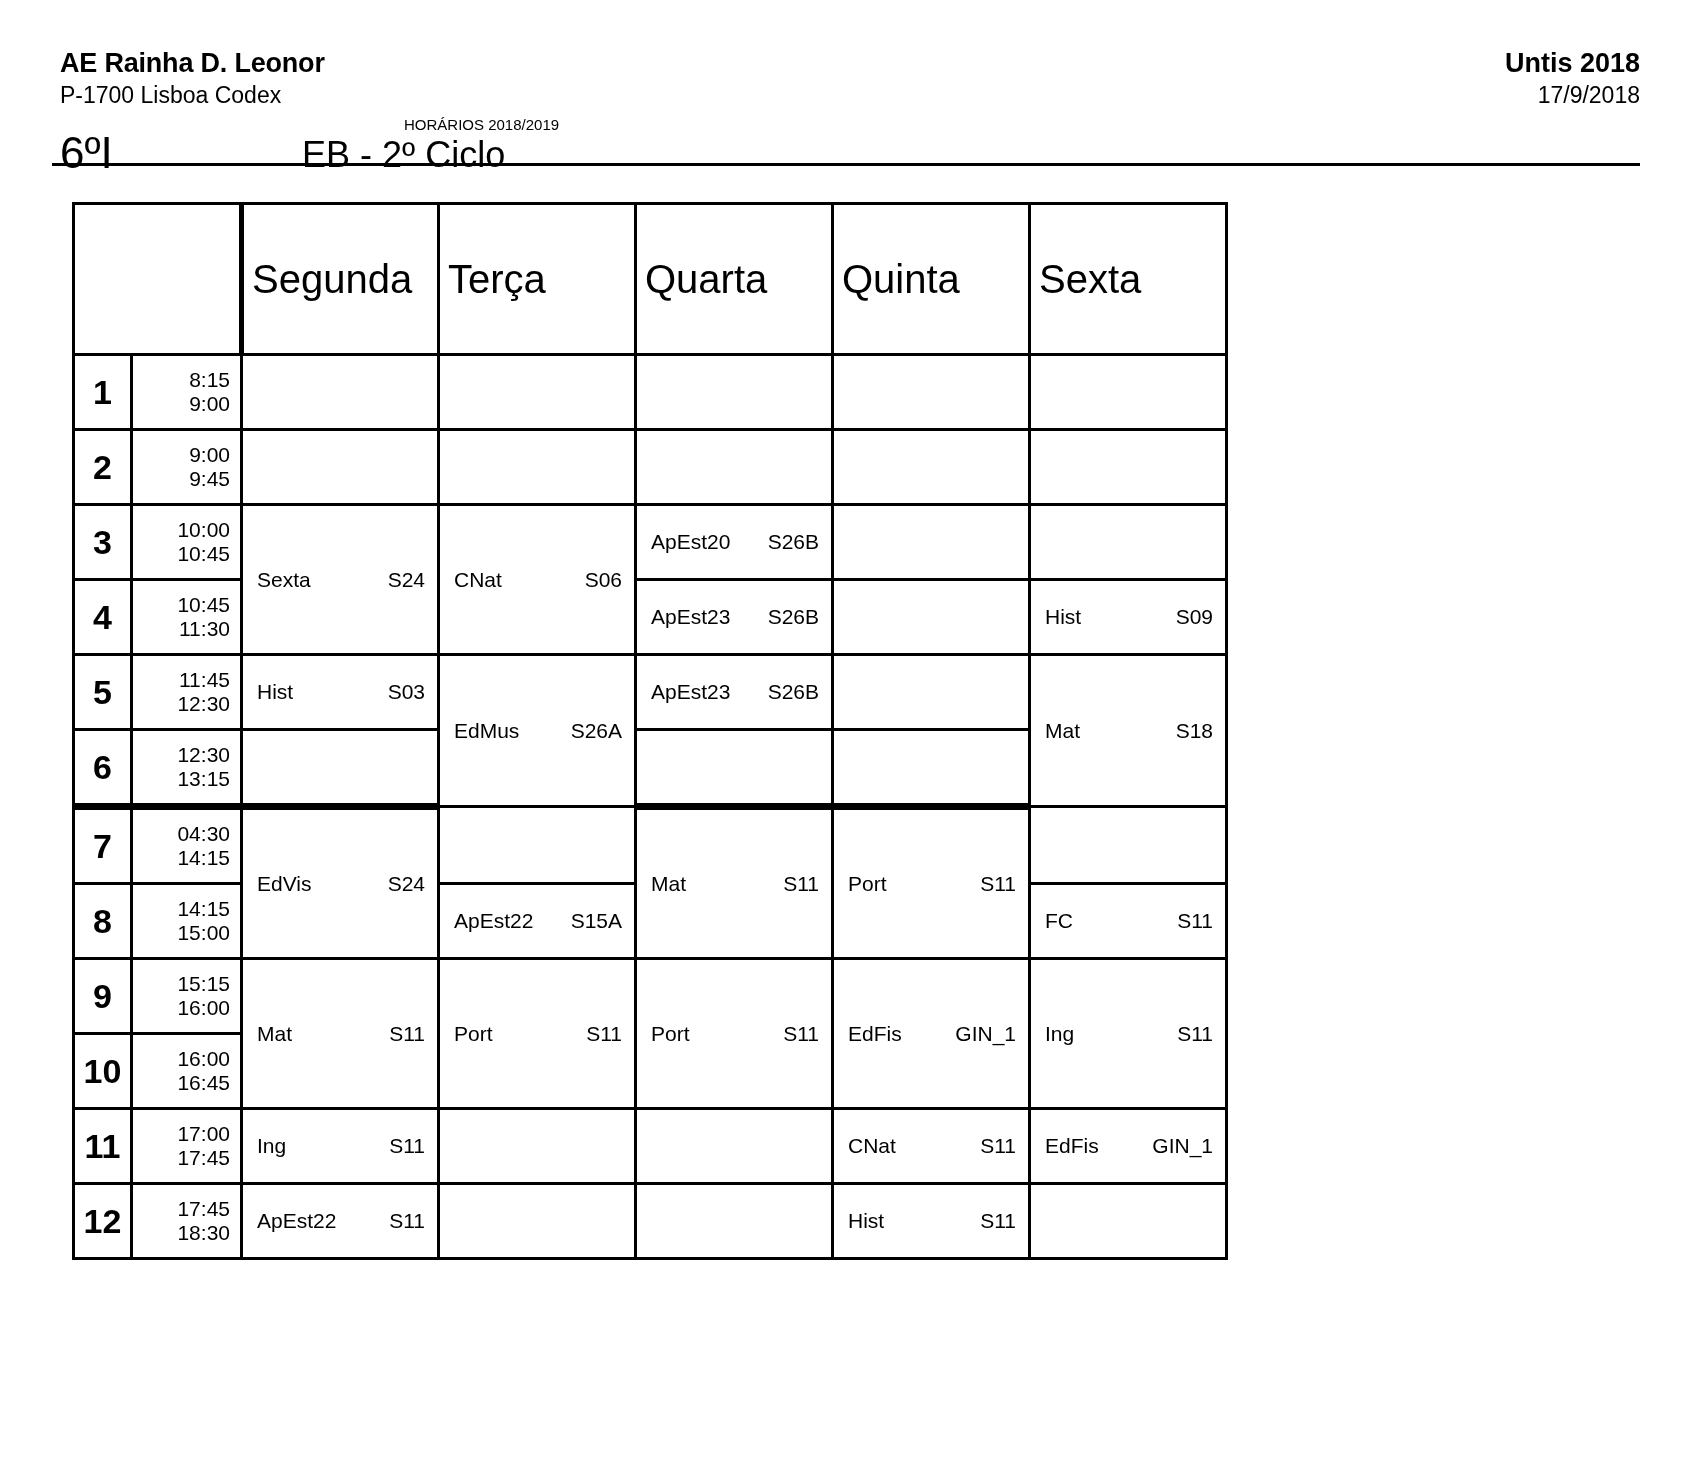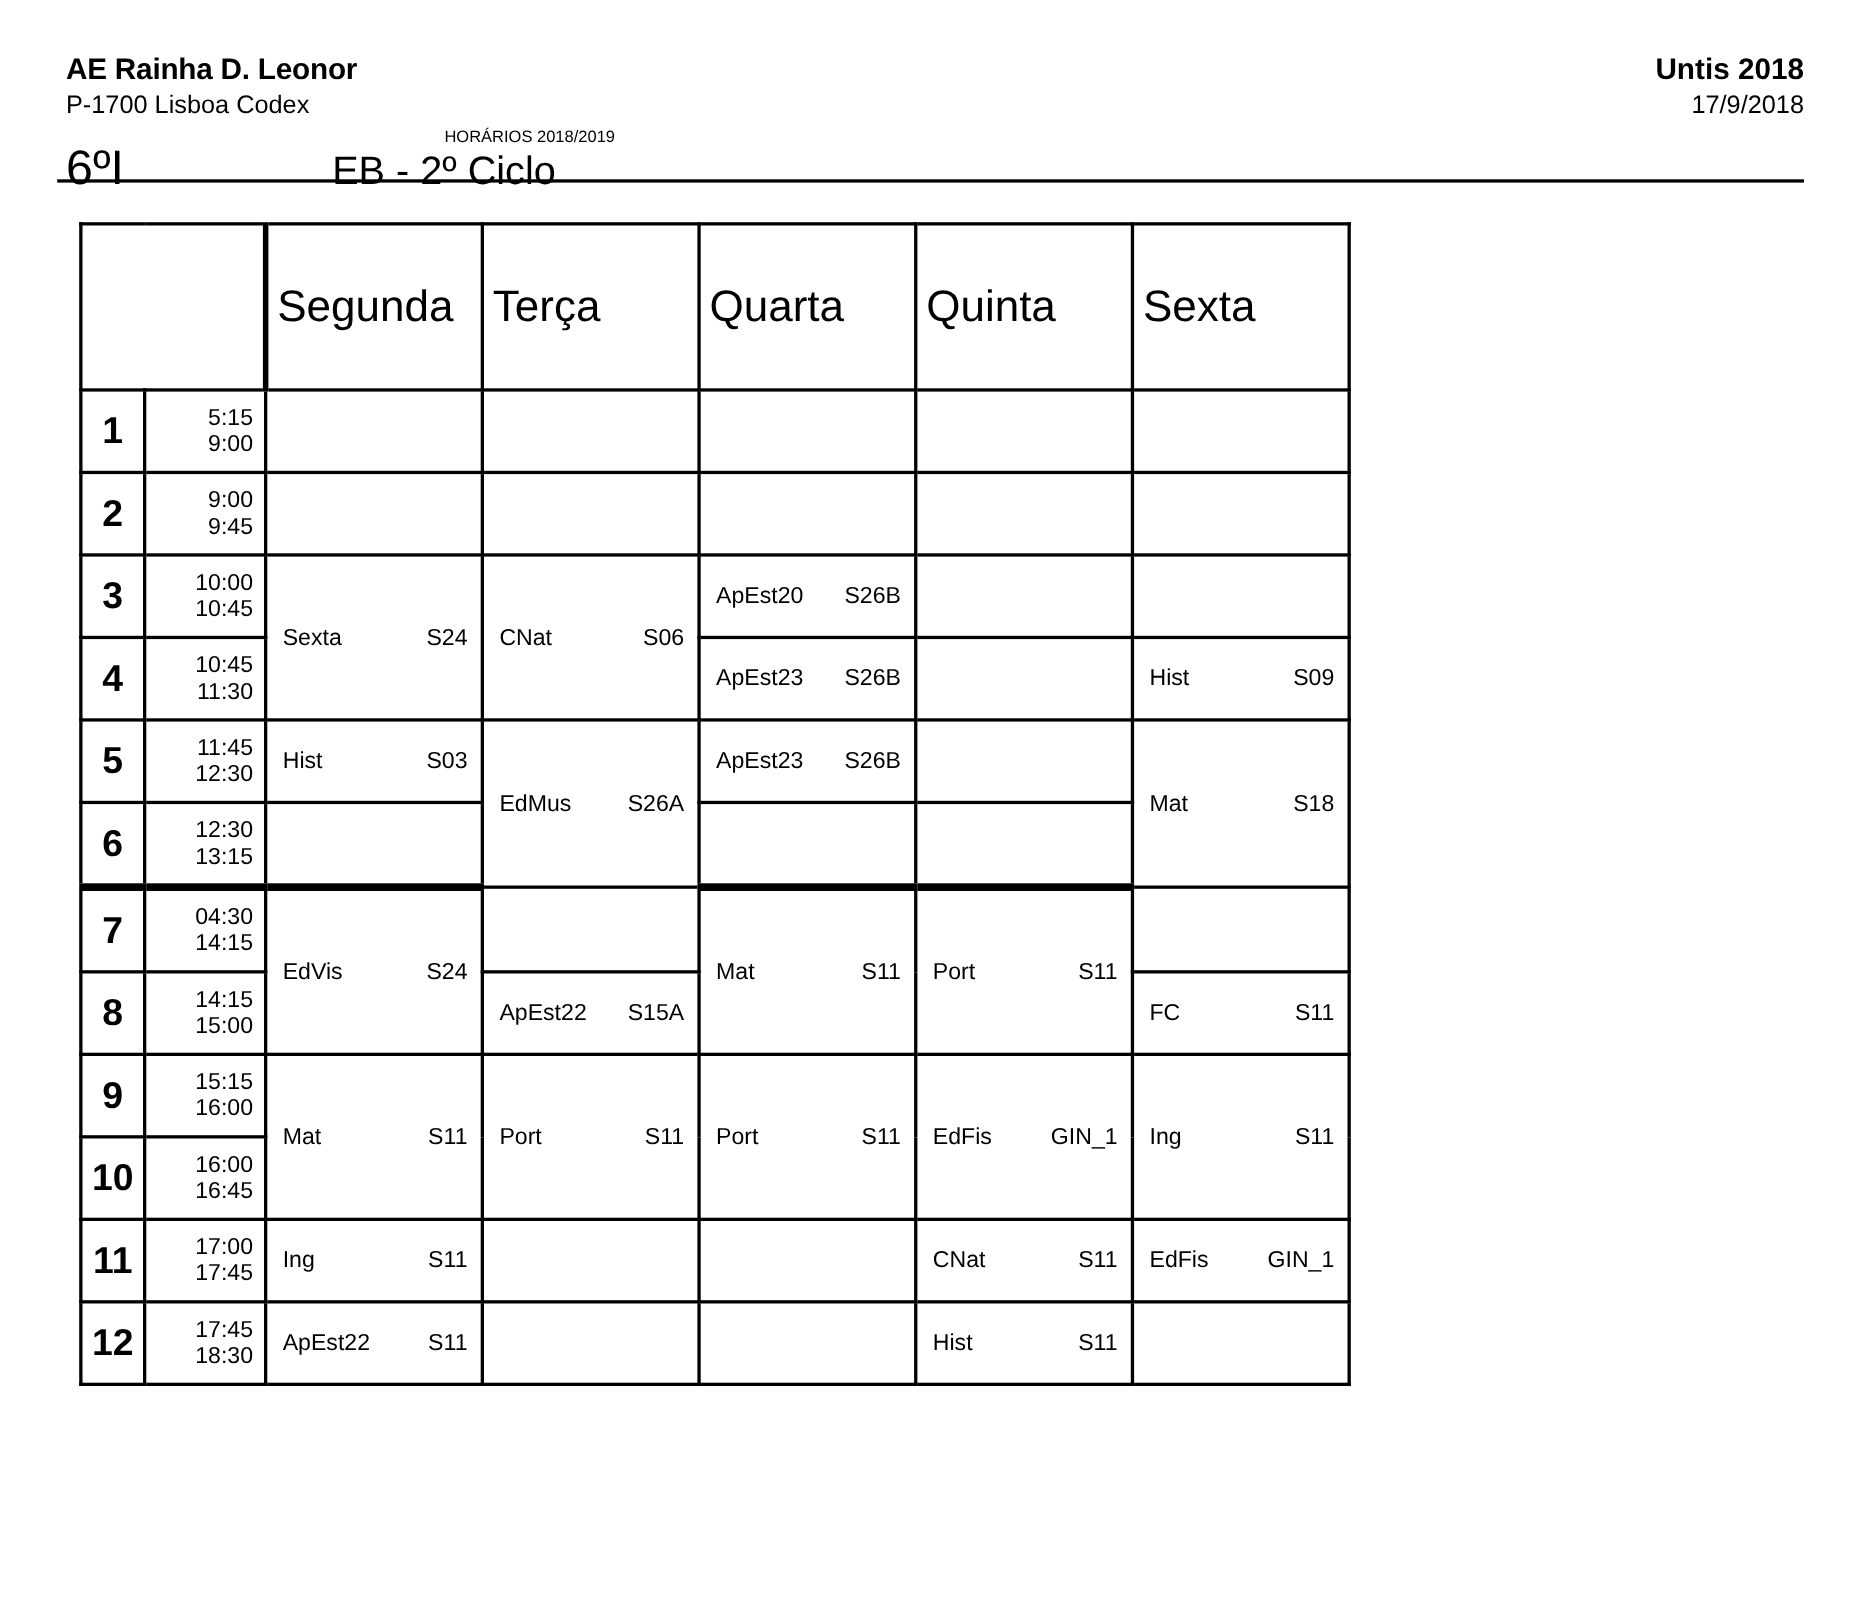--- a/index.html
+++ b/index.html
@@ -208,21 +208,21 @@
         <td>
               <div class="day-label">Sexta</div>
             </td>
       </tr>
 
       <tr class="per-row">
         <td class="num-cell">
               <div class="per-num">1</div>
             </td>
         <td class="time-cell">
-          <div class="per-time">5:15</div>
+          <div class="per-time">8:15</div>
           <div class="per-time">9:00</div>
         </td>
         <td>
               <div class="empty-cell"></div>
             </td>
         <td>
               <div class="empty-cell"></div>
             </td>
         <td>
               <div class="empty-cell"></div>

